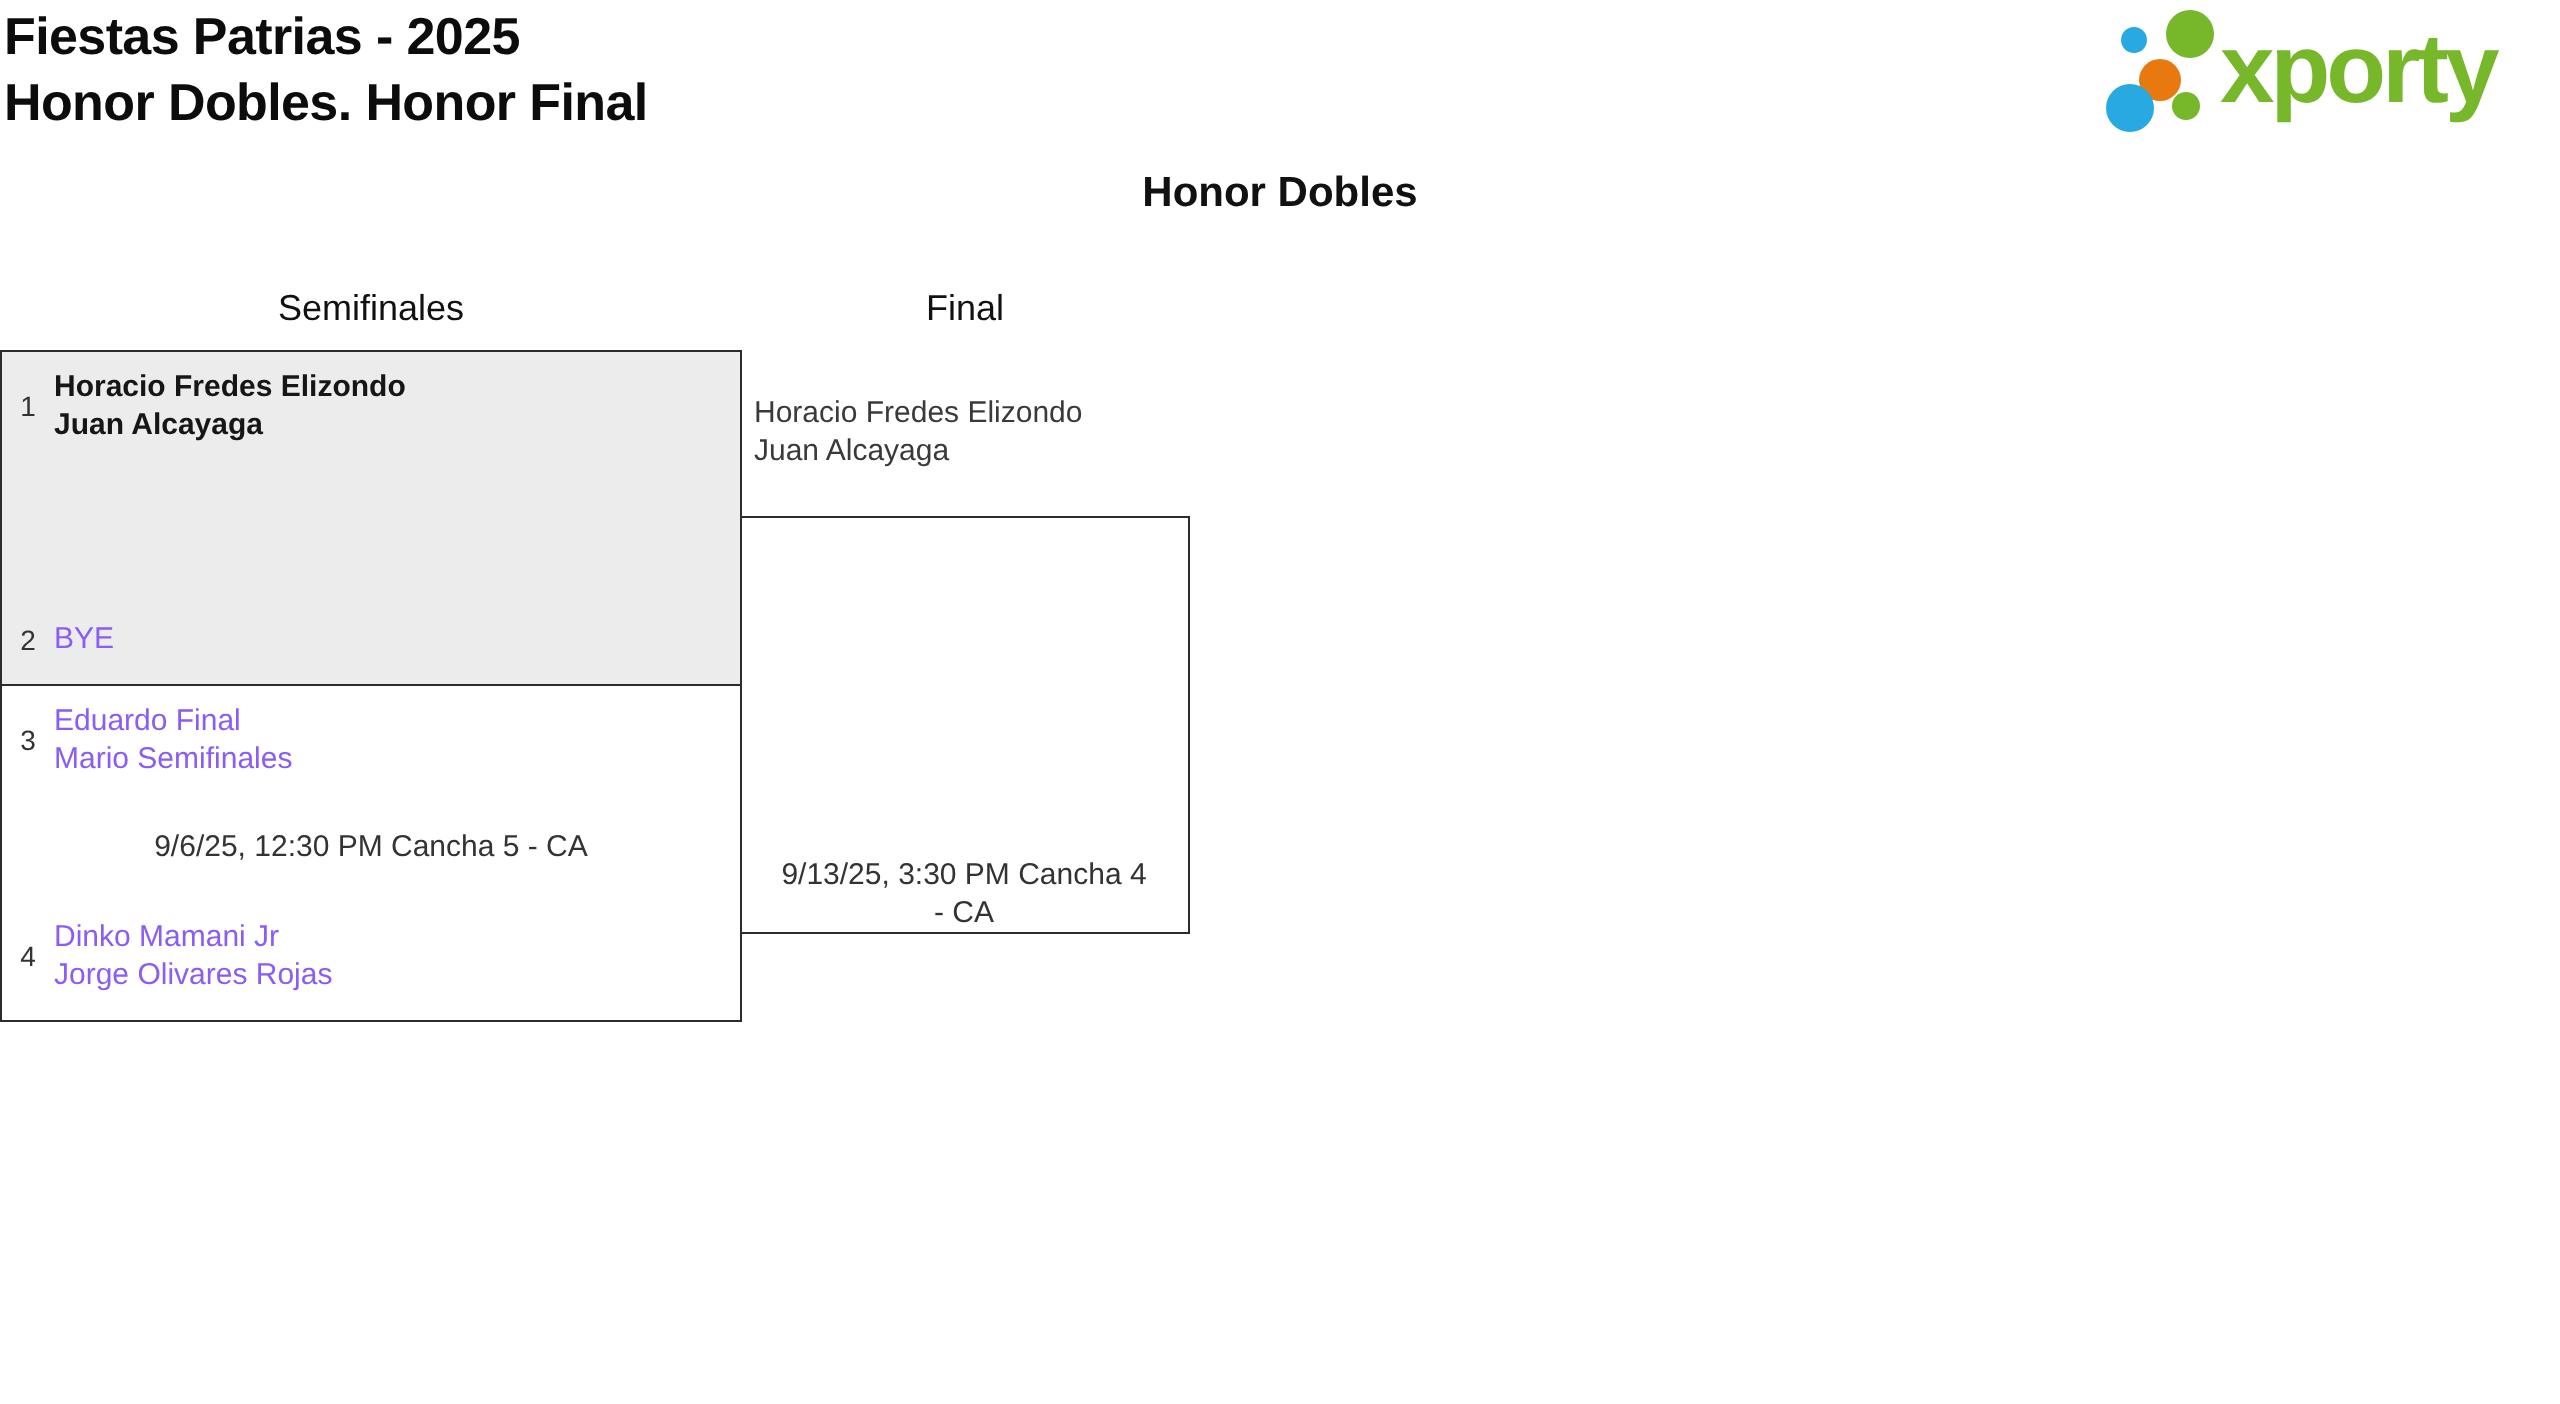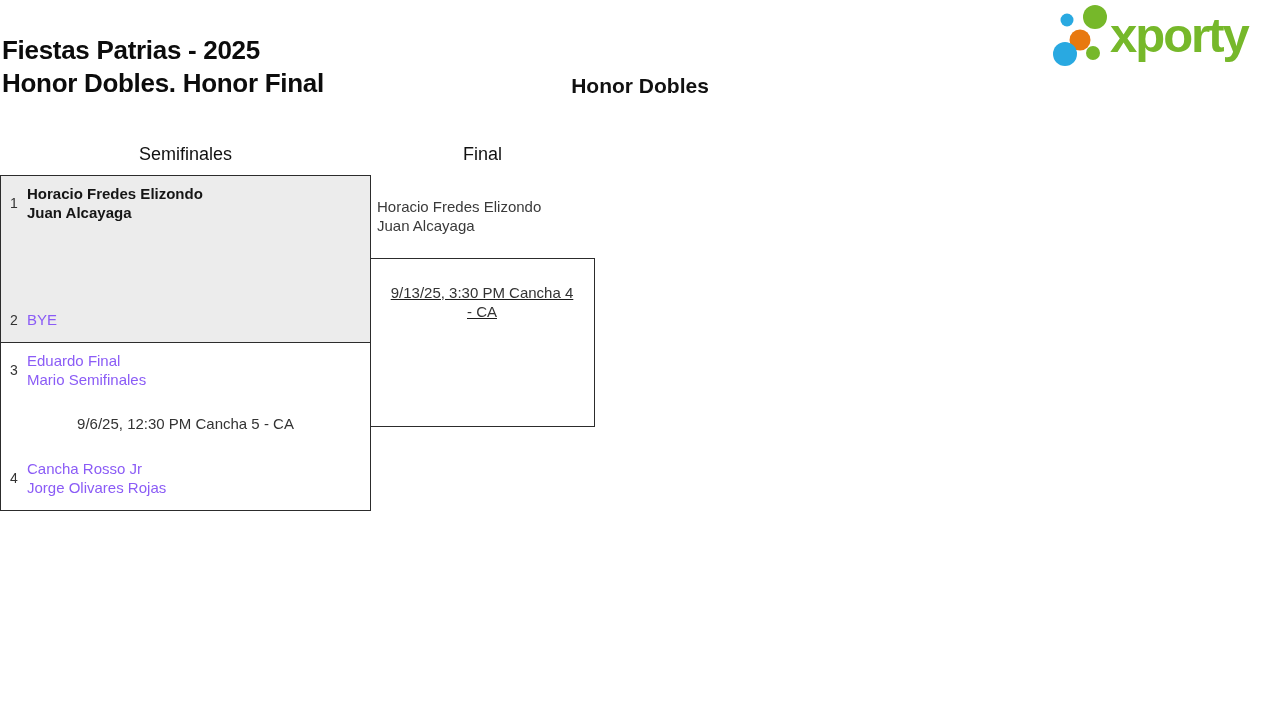--- a/index.html
+++ b/index.html
@@ -2,55 +2,55 @@
 <html><head>
 <meta charset="utf-8">
 <style>
   * { margin:0; padding:0; box-sizing:border-box; }
   html,body { width:1280px; height:702px; background:#ffffff; overflow:hidden; }
   body { font-family:"Liberation Sans","DejaVu Sans",sans-serif; color:#1c1c1c; position:relative; }
 
   .screen { position:absolute; left:0; top:0; width:1280px; height:702px; background:#fff; }
 
   
-  .page-header { position:absolute; left:2px; top:2px;margin-top:32px; }
+  .page-header { position:absolute; left:2px; top:2px; }
   .page-title, .page-subtitle {
     font-size:26px; font-weight:700; line-height:33px; color:#0c0c0c;
     letter-spacing:-0.3px; white-space:nowrap;
   }
 
   
   .logo { position:absolute; left:1048px; top:2px; width:232px; height:68px; display:block; text-decoration:none;text-align:right; }
   .logo svg { position:absolute; left:0; top:0; overflow:visible; }
   .logo .wordmark {
     position:absolute; left:62px; top:0; height:66px; line-height:66px;
     font-size:49px; font-weight:700; letter-spacing:-2px; color:#76b82a; white-space:nowrap;
   }
 
   
   .bracket-title {
-    position:absolute; left:0; top:74px; width:1280px; text-align:center;
+    position:absolute; left:0; top:85px; width:1280px; text-align:center;
     font-size:21px; font-weight:600; line-height:24px; color:#111;
   }
   .round-header {
     position:absolute; top:144px; text-align:center;
     font-size:18px; font-weight:500; line-height:20px; color:#111;
   }
   .rh-sf { left:0; width:371px; }
   .rh-f  { left:370px; width:225px; }
 
   
   .match {
     position:absolute; border:1.5px solid #2c2c2c;
     display:flex; flex-direction:column; justify-content:space-between;
   }
   .sf1 { left:0; top:175px; width:371px; height:168px; background:#ececec; padding:8px 0 13px; }
   .sf2 { left:0; top:341.5px; width:371px; height:169px; background:#ffffff; padding:8px 0 13px; }
-  .final-box { left:369.5px; top:258px; width:225px; height:169px; background:#ffffff;
-               justify-content:flex-start; padding:24px 8px 0;text-decoration:underline; }
+  .final-box { left:369.5px; top:258px; width:225px; height:209px; background:#ffffff;
+               justify-content:flex-end; padding:24px 8px 0; }
 
   .team-row { display:flex; align-items:center; }
   .seed { width:26px; flex:0 0 26px; text-align:center; font-size:14px; color:#333; }
   .players { font-size:15px; line-height:19px; color:#8b5cf6; }
   .players.bold { font-weight:700; color:#161616; }
 
   .sched {
     text-align:center; font-size:15px; line-height:19px; color:#333; padding:0 8px;
   }
 
@@ -107,21 +107,21 @@
       <span class="seed">3</span>
       <div class="players">
         <div>Eduardo Final</div>
         <div>Mario Semifinales</div>
       </div>
     </div>
     <div class="sched">9/6/25, 12:30 PM Cancha 5 - CA</div>
     <div class="team-row">
       <span class="seed">4</span>
       <div class="players">
-        <div>Cancha Rosso Jr</div>
+        <div>Dinko Mamani Jr</div>
         <div>Jorge Olivares Rojas</div>
       </div>
     </div>
   </div>
 
   <div class="advancing">
     <div>Horacio Fredes Elizondo</div>
     <div>Juan Alcayaga</div>
   </div>
 

